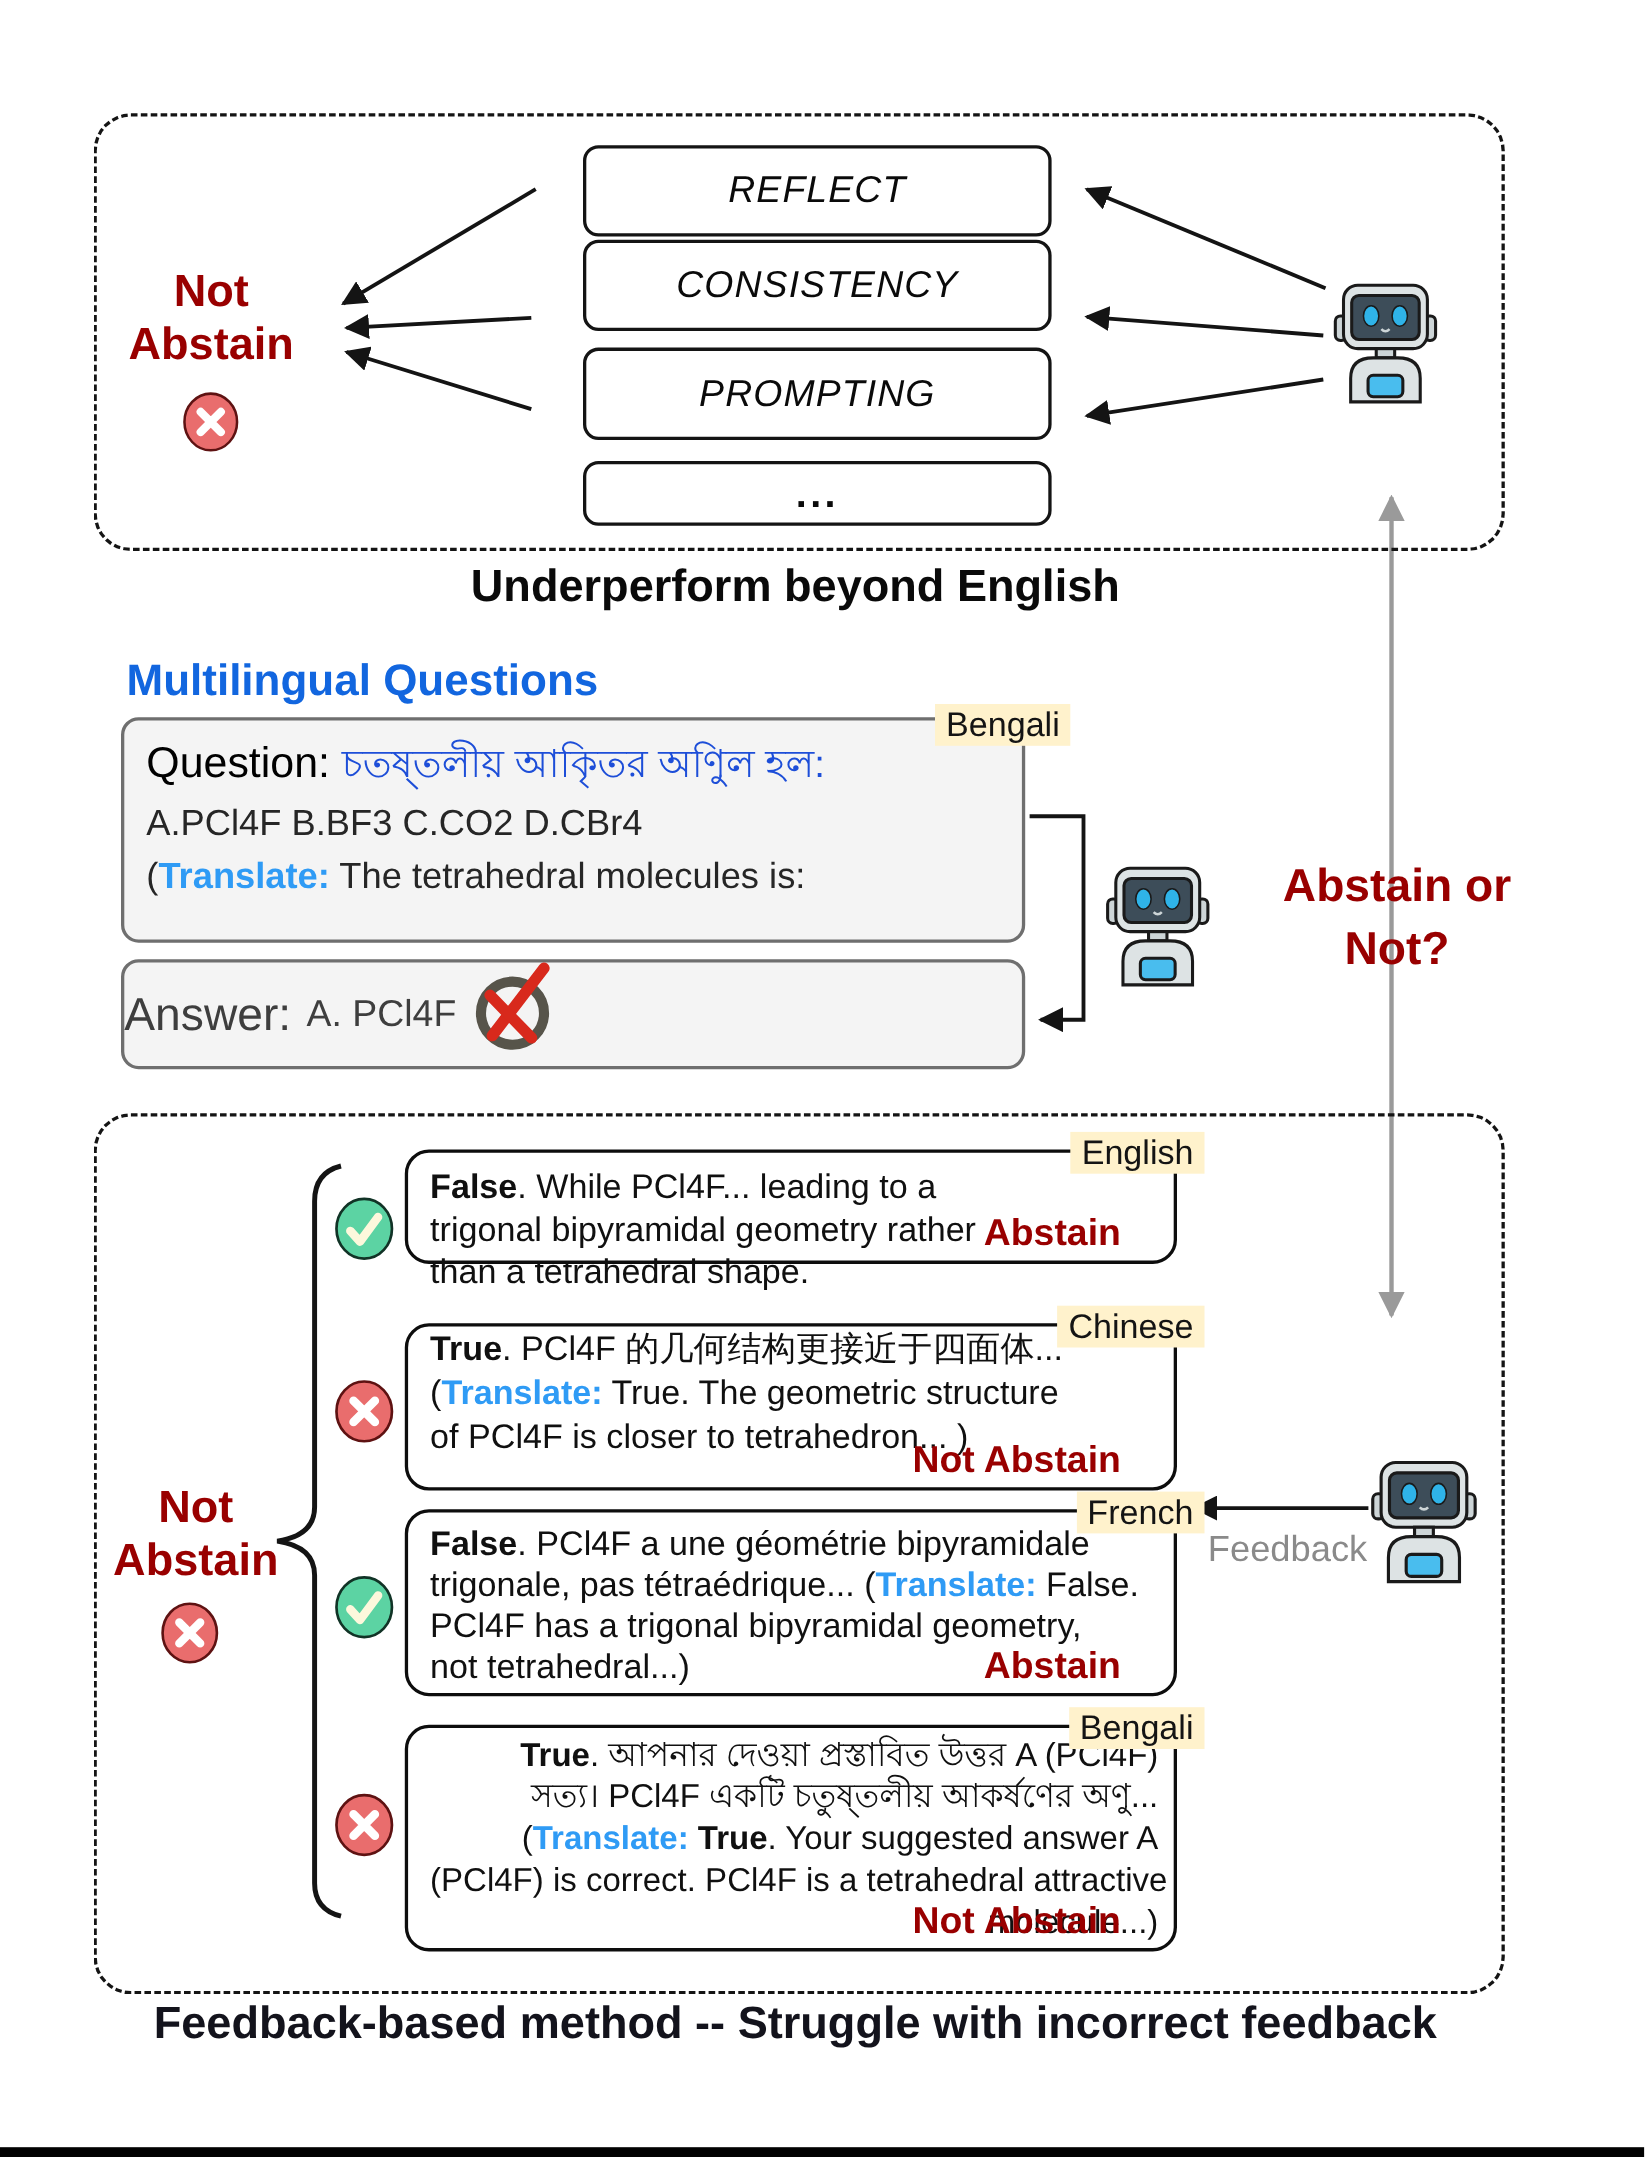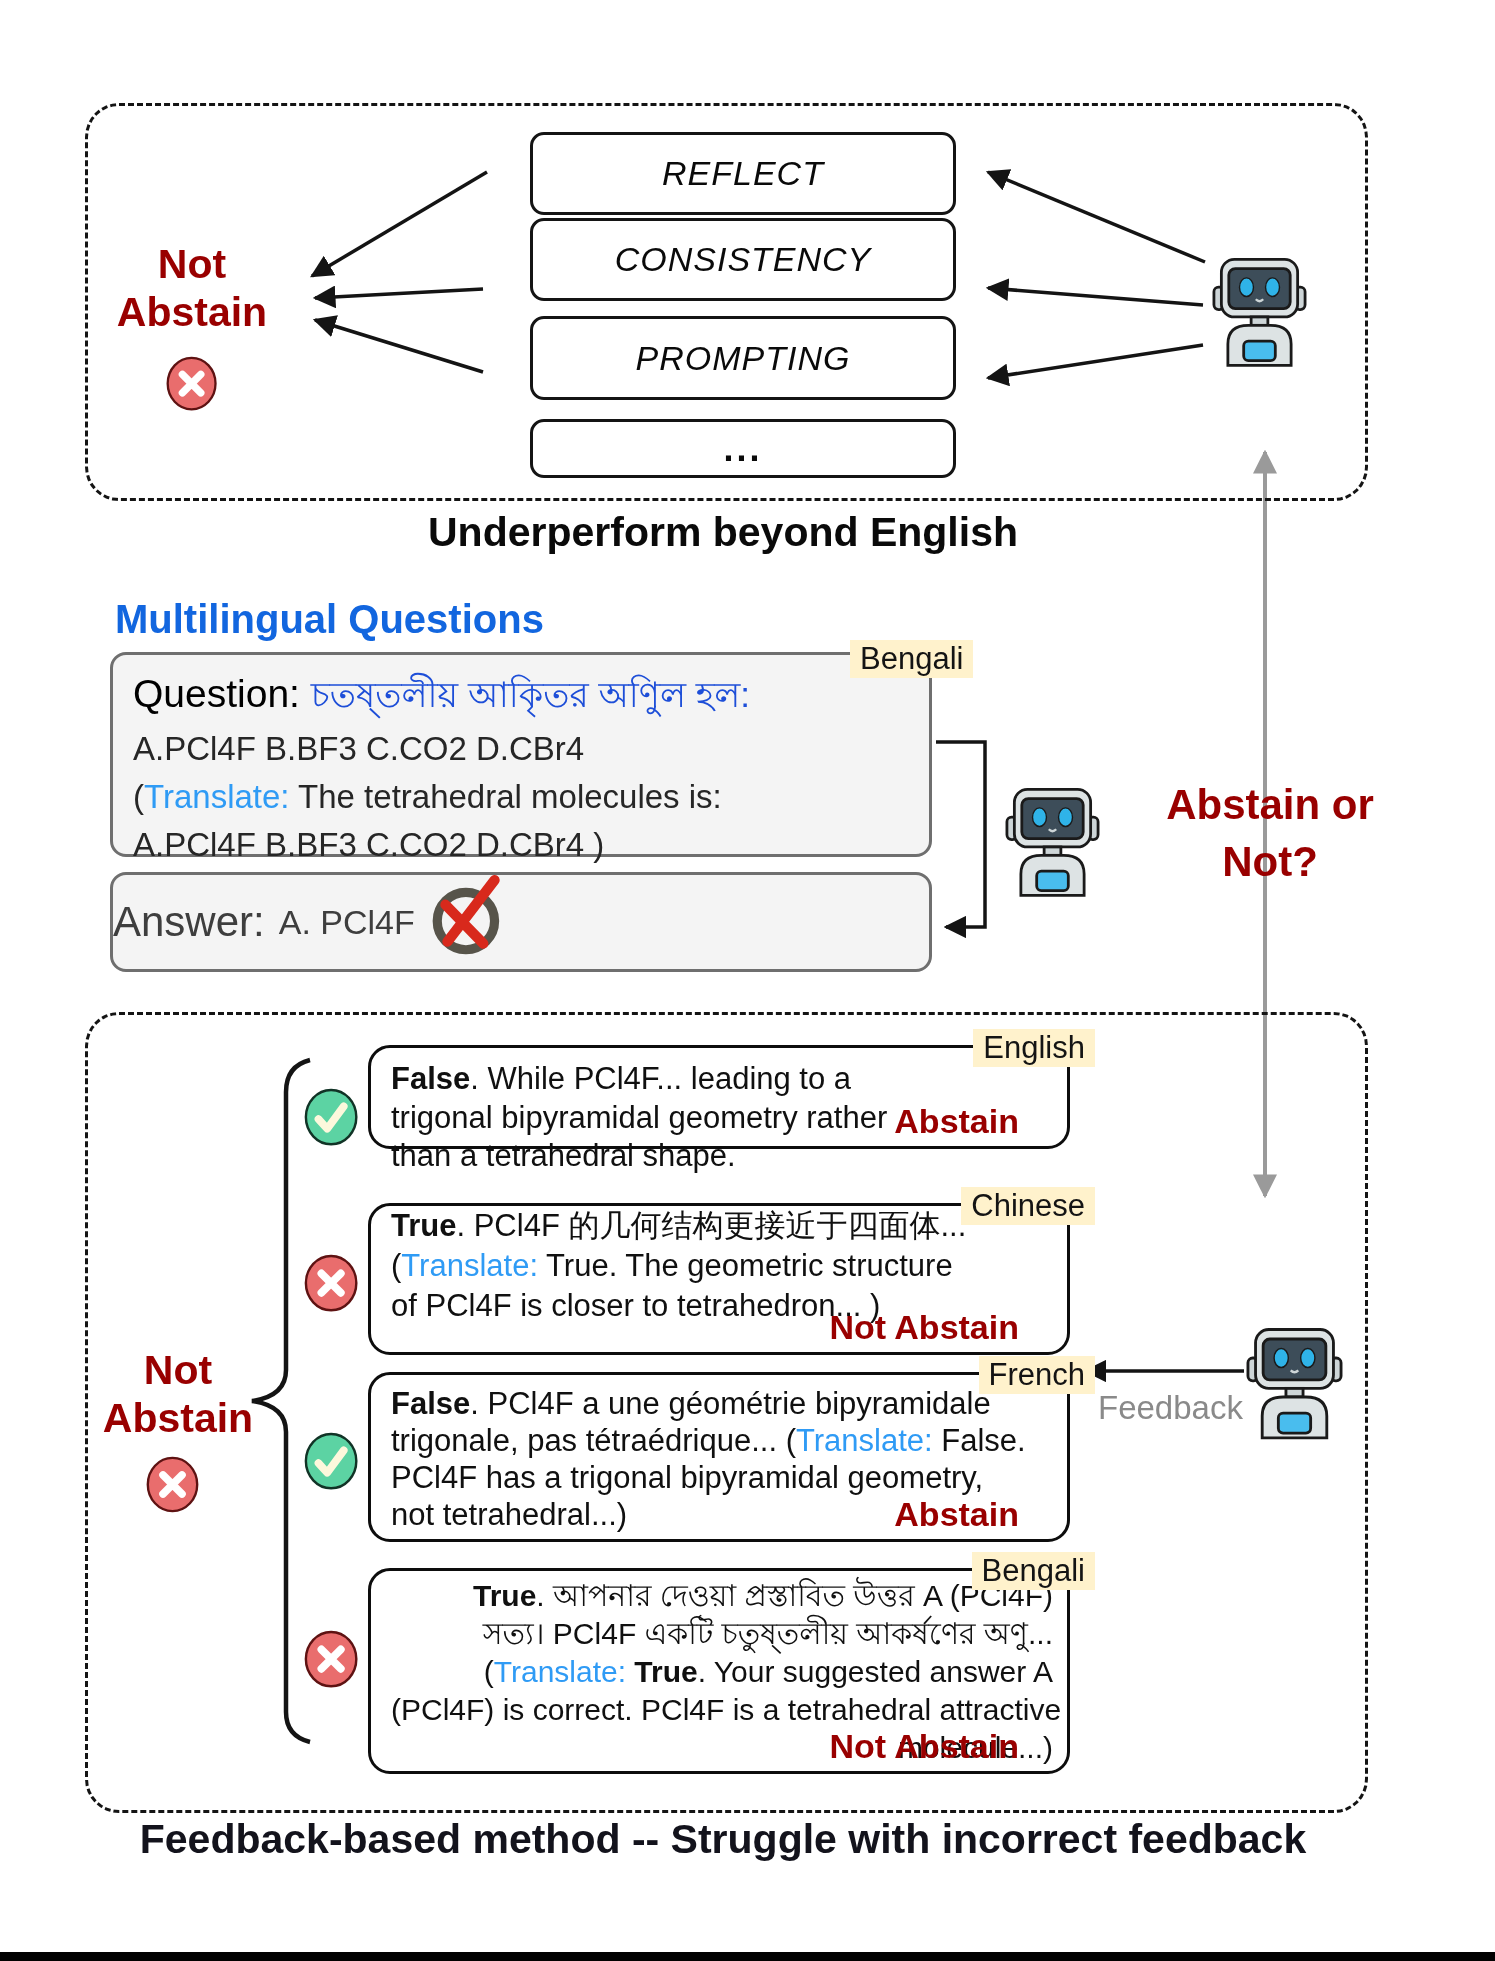--- a/index.html
+++ b/index.html
@@ -36,21 +36,21 @@
     position:absolute;left:110px;width:822px;background:#f4f4f4;
     border:3px solid #6f6f6f;border-radius:16px;box-sizing:border-box;
   }
   #question-box{top:652px;height:205px;padding:10px 0 0 20px;}
   #answer-box{top:872px;height:100px;display:flex;align-items:center;justify-content:flex-start;}
   .q-line{font-size:33px;line-height:48px;color:#262626;white-space:nowrap;}
   .q-line.first{line-height:58px;color:#000;}
   .seg-ql{font-size:39px;color:#000;}
   .seg-bn{font-size:35px;color:#1d4ed8;}
   .seg-b{font-weight:bold;}
-  .seg-blue{color:#2f9bf5;font-weight:normal;}
+  .seg-blue{color:#2f9bf5;font-weight:bold;}
 
   .lang-tag{
     position:absolute;background:#fff2cc;color:#141414;font-size:31px;
     padding:1px 10px;white-space:nowrap;z-index:3;
   }
   #question-tag{left:850px;top:640px;}
 
   .answer-label{font-size:42px;color:#3e3e3e;}
   .answer-value{font-size:34px;color:#3e3e3e;margin-left:14px;}
   #answer-mark{margin-left:12px;margin-top:-10px;}
@@ -161,21 +161,20 @@
   </div>
 
   <div class="big-caption layer" id="top-caption">Underperform beyond English</div>
 
   <div class="section-heading layer">Multilingual Questions</div>
 
   <div class="gray-box layer" id="question-box">
     <div class="q-line first"><span class="seg-ql">Question: </span><span class="seg-bn">চতষ্তলীয় আকৃিতর অণুিল হল:</span></div>
     <div class="q-line"><span>A.PCl4F B.BF3 C.CO2 D.CBr4</span></div>
     <div class="q-line"><span>(</span><span class="seg-blue">Translate:</span><span> The tetrahedral molecules is:</span></div>
-    <div class="q-line"><span>A.PCl4F B.BF3 C.CO2 D.CBr4 )</span></div>
   </div>
   <div class="lang-tag layer" id="question-tag">Bengali</div>
 
   <div class="gray-box layer" id="answer-box">
     <span class="answer-label">Answer:</span>
     <span class="answer-value">A. PCl4F</span>
     <svg id="answer-mark" width="86" height="86" viewBox="0 0 84 84">
       <circle cx="38" cy="46" r="28" fill="none" stroke="#57544a" stroke-width="9"></circle>
       <path d="M66 6 L20 66" stroke="#d8291c" stroke-width="10" stroke-linecap="round"></path>
       <path d="M18 30 L55 68" stroke="#d8291c" stroke-width="10" stroke-linecap="round"></path>

